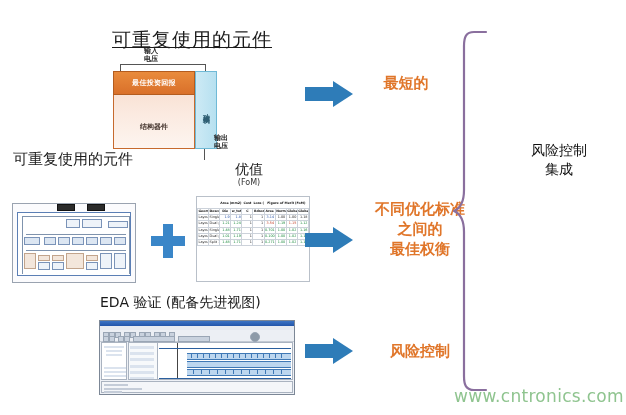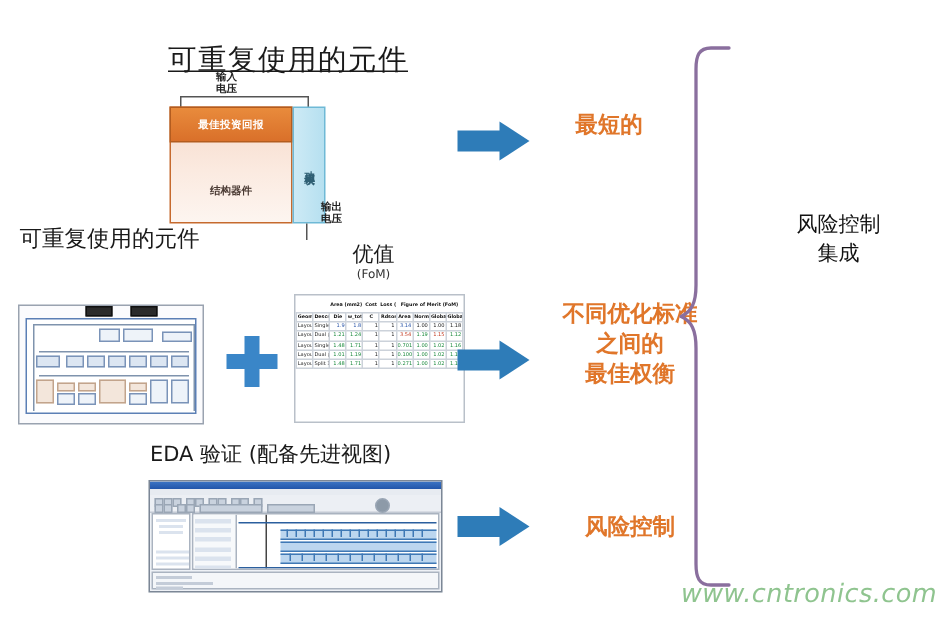--- a/index.html
+++ b/index.html
@@ -460,15 +460,15 @@
     </svg>
   </div>
 
   <div class="abs t-black" style="left:498px;top:141px;width:122px;">
     <div>风险控制</div>
     <div>集成</div>
   </div>
 
 
 
-  <div class="wm" style="left:454px;top:386px;font-style:italic;">www.cntronics.com</div>
+  <div class="wm" style="left:454px;top:386px;">www.cntronics.com</div>
 
 </div>
 
 </body></html>

